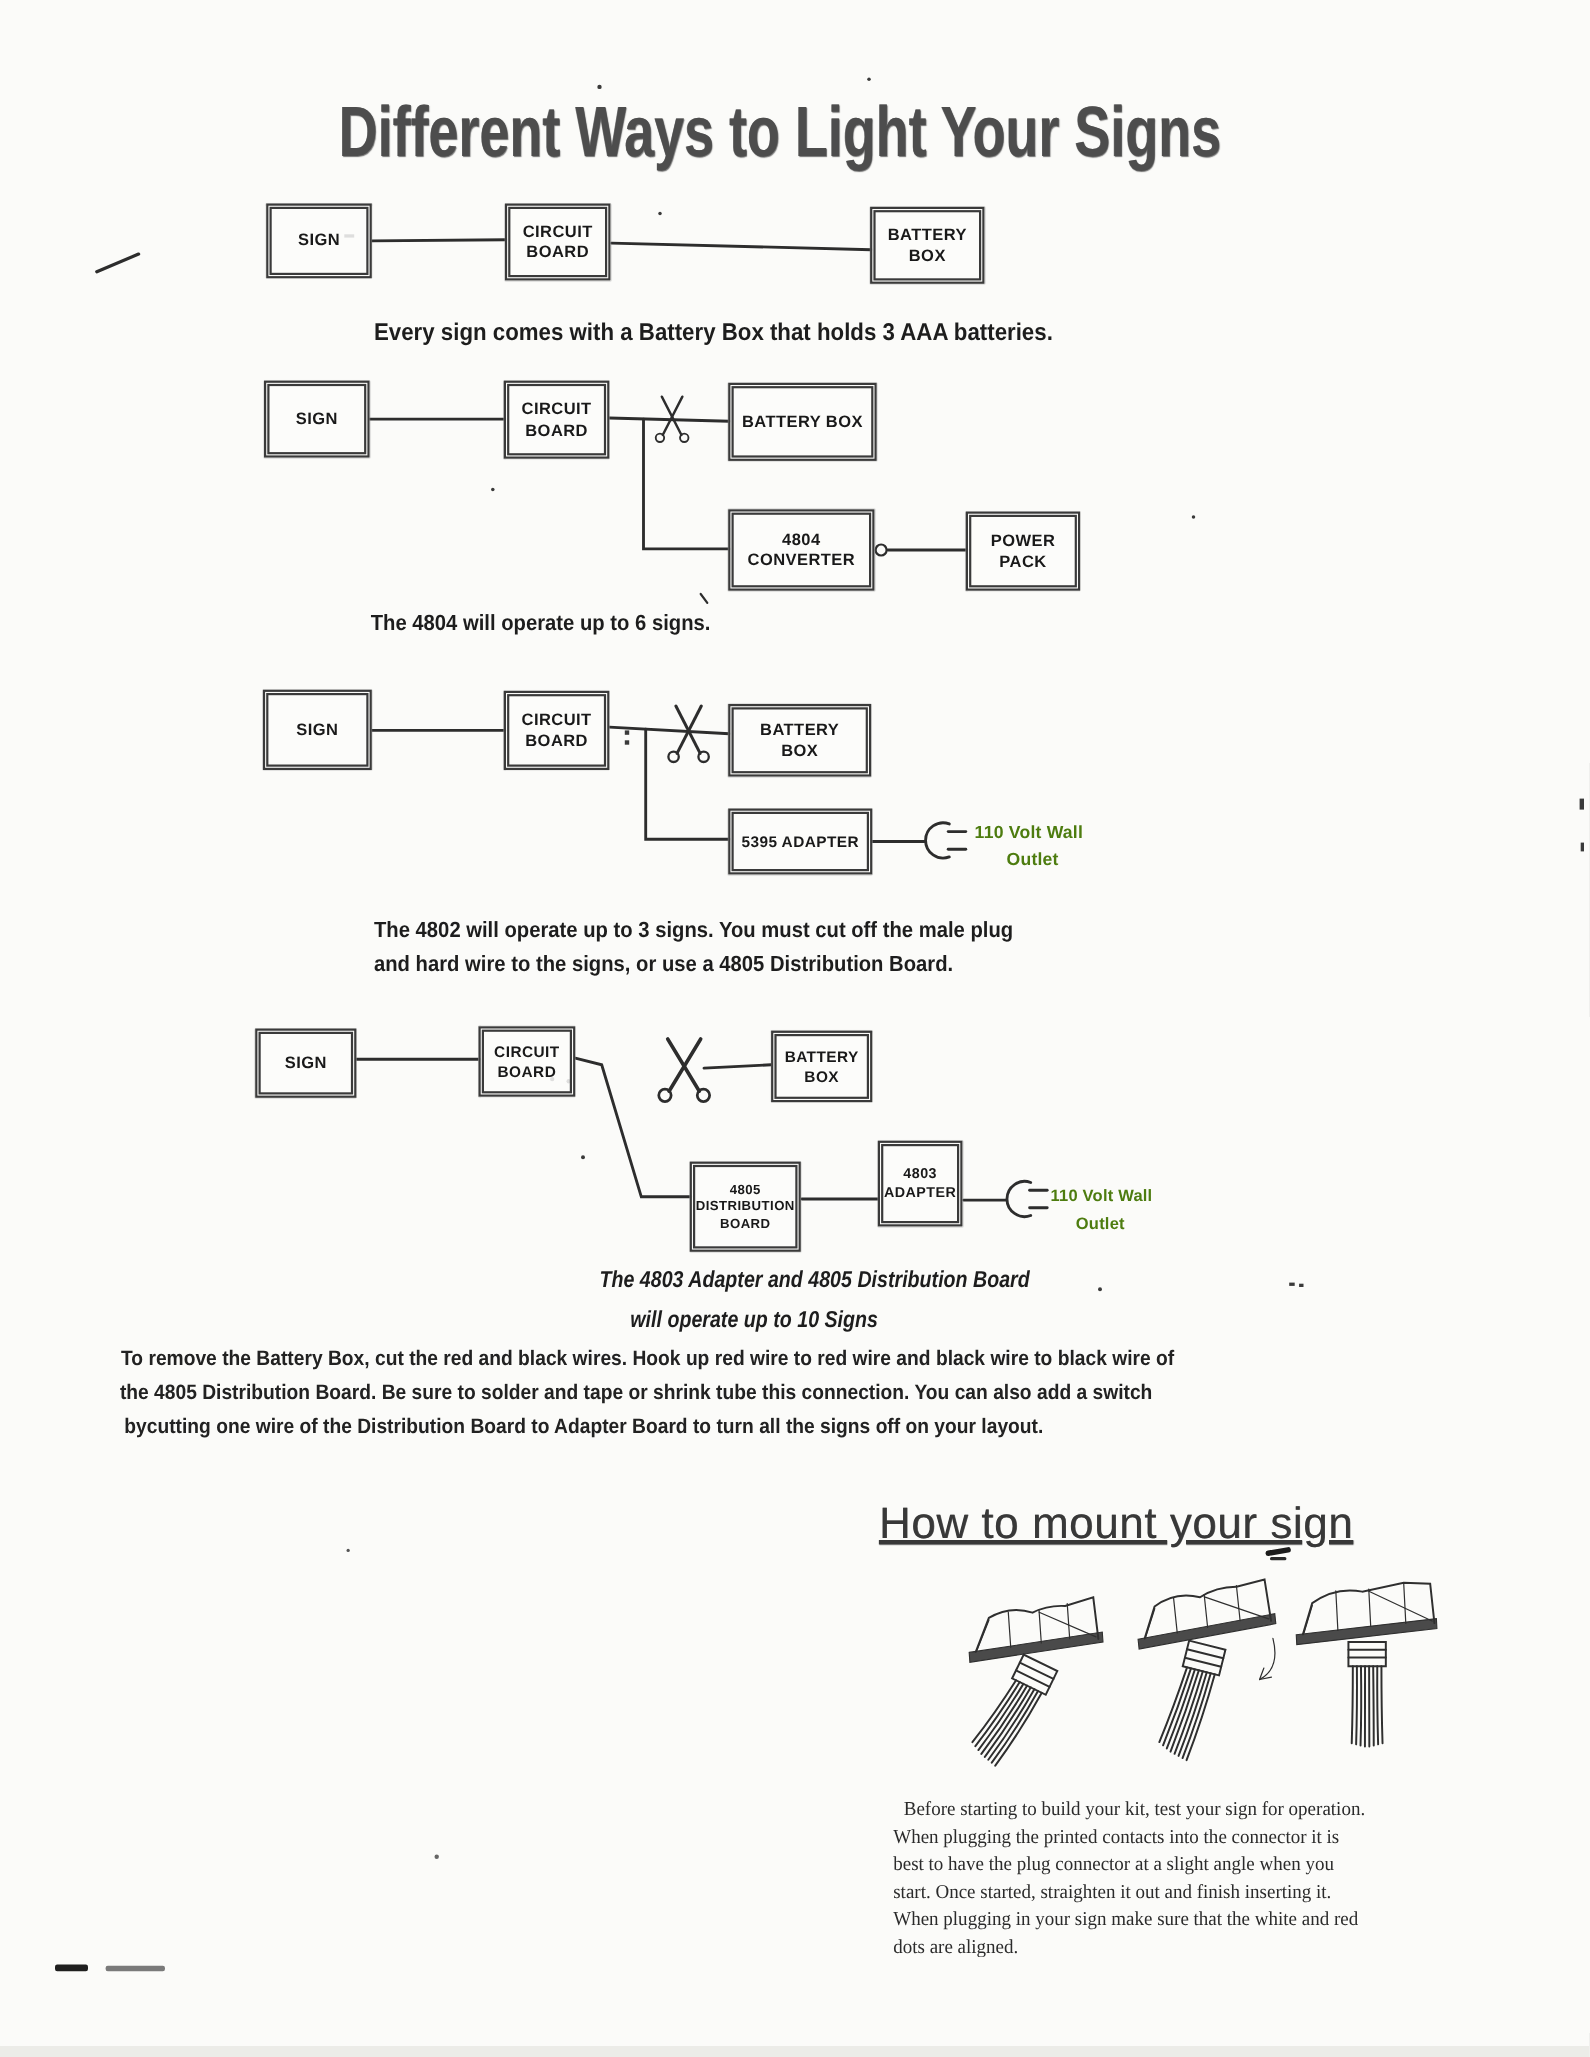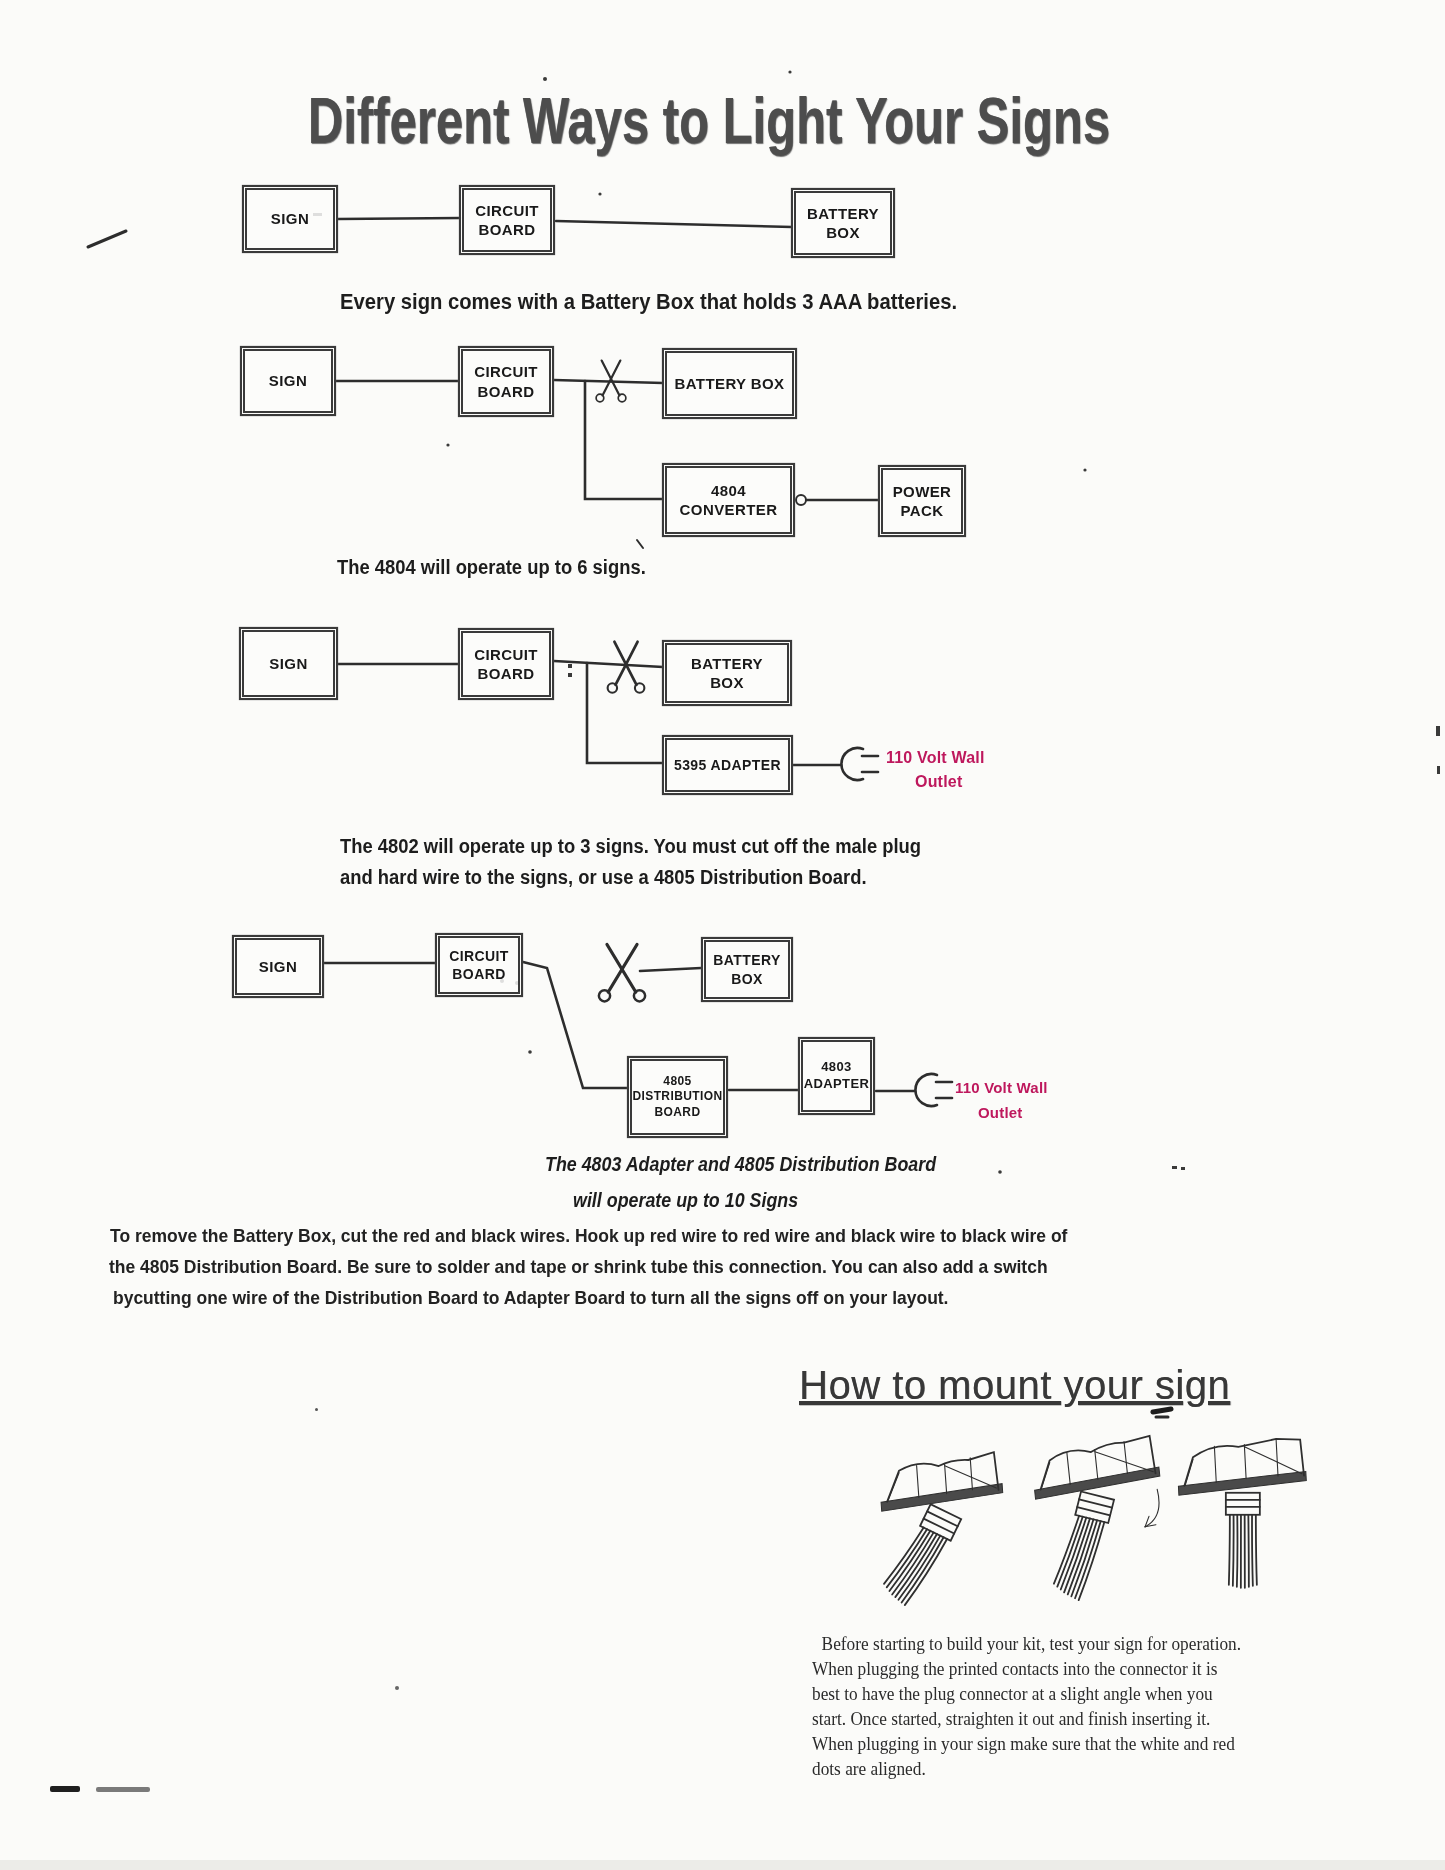--- a/index.html
+++ b/index.html
@@ -18,21 +18,21 @@
          font-size:49px;font-weight:700;letter-spacing:0;color:#4d4d4d;white-space:nowrap;
          transform:scaleY(1.32);transform-origin:left top;
          text-shadow:.6px .6px .9px #707070, -.3px -.3px .5px #8a8a8a;}
   .caption{position:absolute;z-index:3;color:#1d1d1d;font-weight:700;white-space:nowrap;
            transform:scaleX(.92);transform-origin:left top;}
   .cap-lg{font-size:22px;}
   .cap-md{font-size:20px;}
   .cap-it{font-size:21px;font-style:italic;transform:scaleX(.85);}
   .notes-line{position:absolute;z-index:3;font-size:19px;font-weight:700;color:#222;
               white-space:nowrap;transform:scaleX(.92);transform-origin:left top;}
-  .outlet{position:absolute;z-index:3;font-size:15px;font-weight:700;color:#be185d;
+  .outlet{position:absolute;z-index:3;font-size:15px;font-weight:700;color:#4d7c0f;
           white-space:nowrap;letter-spacing:.2px;}
   .mount-title{position:absolute;left:799px;top:1363px;margin:0;z-index:3;font-size:40px;
                font-weight:400;color:#383838;letter-spacing:.5px;white-space:nowrap;
                text-shadow:.4px .4px .6px #6f6f6f;text-decoration:underline;}
   .mount-art{position:absolute;left:838px;top:1406px;z-index:2;}
   .mount-art path,.mount-art line,.mount-art rect{stroke:#2f2f2f;fill:none;stroke-width:1.8;stroke-linecap:round;}
   .mount-art .bar{fill:#4a4a4a;stroke:#2f2f2f;stroke-width:1;}
   .mount-art .thin{stroke-width:1.1;}
   .mount-para{position:absolute;left:812px;top:1632px;width:492px;z-index:3;
               font-family:"Liberation Serif",serif;font-size:18px;line-height:25px;color:#2b2b2b;
@@ -134,21 +134,21 @@
 
   <div class="box" style="left:242px;top:185px;width:96px;height:68px">SIGN</div>
   <div class="box" style="left:459px;top:185px;width:96px;height:70px">CIRCUIT BOARD</div>
   <div class="box" style="left:791px;top:188px;width:104px;height:70px">BATTERY BOX</div>
   <div class="caption cap-lg" style="left:340px;top:289px">Every sign comes with a Battery Box that holds 3 AAA batteries.</div>
 
   <div class="box" style="left:240px;top:346px;width:96px;height:70px">SIGN</div>
   <div class="box" style="left:458px;top:346px;width:96px;height:71px">CIRCUIT BOARD</div>
   <div class="box" style="left:662px;top:348px;width:135px;height:71px">BATTERY BOX</div>
   <div class="box" style="left:662px;top:463px;width:133px;height:74px">4804 CONVERTER</div>
-  <div class="box" style="left:878px;top:465px;width:88px;height:72px">POWER PACK</div>
+  <div class="box" style="left:878px;top:465px;width:104px;height:72px">POWER PACK</div>
   <div class="caption cap-md" style="left:337px;top:556px">The 4804 will operate up to 6 signs.</div>
 
   <div class="box" style="left:239px;top:627px;width:99px;height:73px">SIGN</div>
   <div class="box" style="left:458px;top:628px;width:96px;height:72px">CIRCUIT BOARD</div>
   <div class="box" style="left:662px;top:640px;width:130px;height:66px">BATTERY BOX</div>
   <div class="box" style="left:662px;top:735px;width:131px;height:60px;font-size:14px">5395 ADAPTER</div>
   <div class="outlet" style="left:886px;top:749px;font-size:16px">110 Volt Wall</div>
   <div class="outlet" style="left:915px;top:773px;font-size:16px">Outlet</div>
   <div class="caption cap-md" style="left:340px;top:835px">The 4802 will operate up to 3 signs.  You must cut off the male plug</div>
   <div class="caption cap-md" style="left:340px;top:866px">and hard wire to the signs, or use a 4805 Distribution Board.</div>

